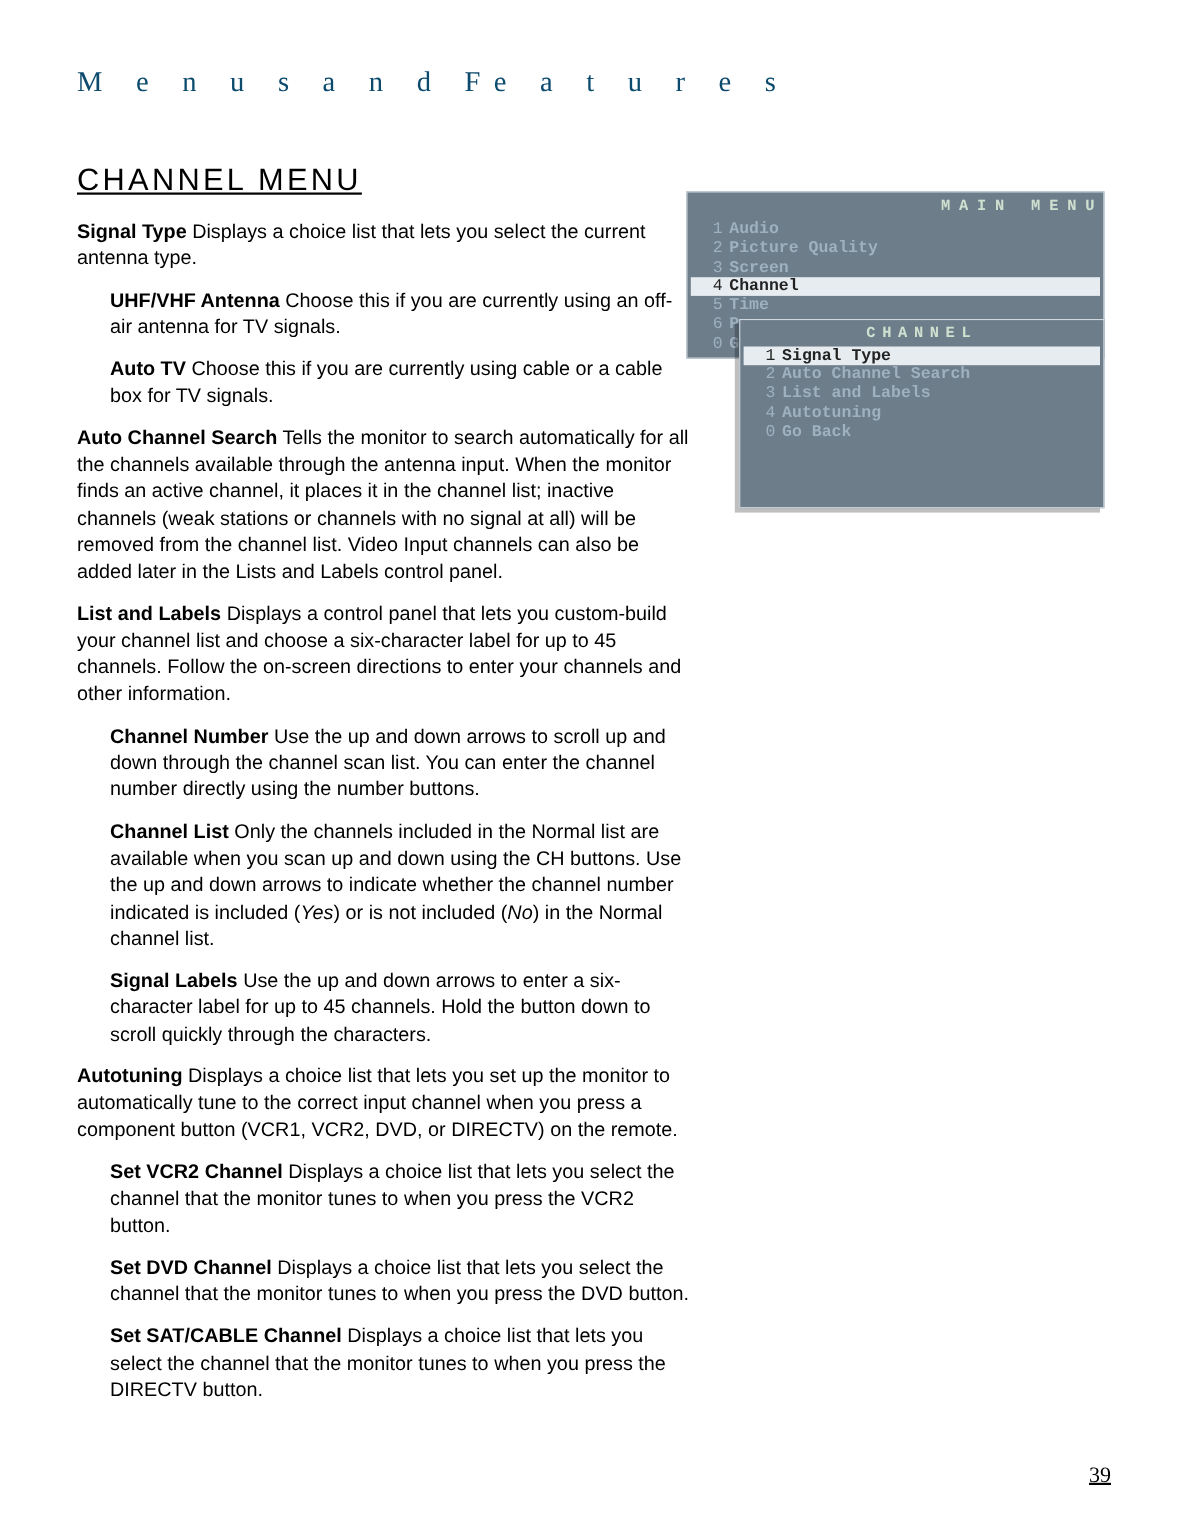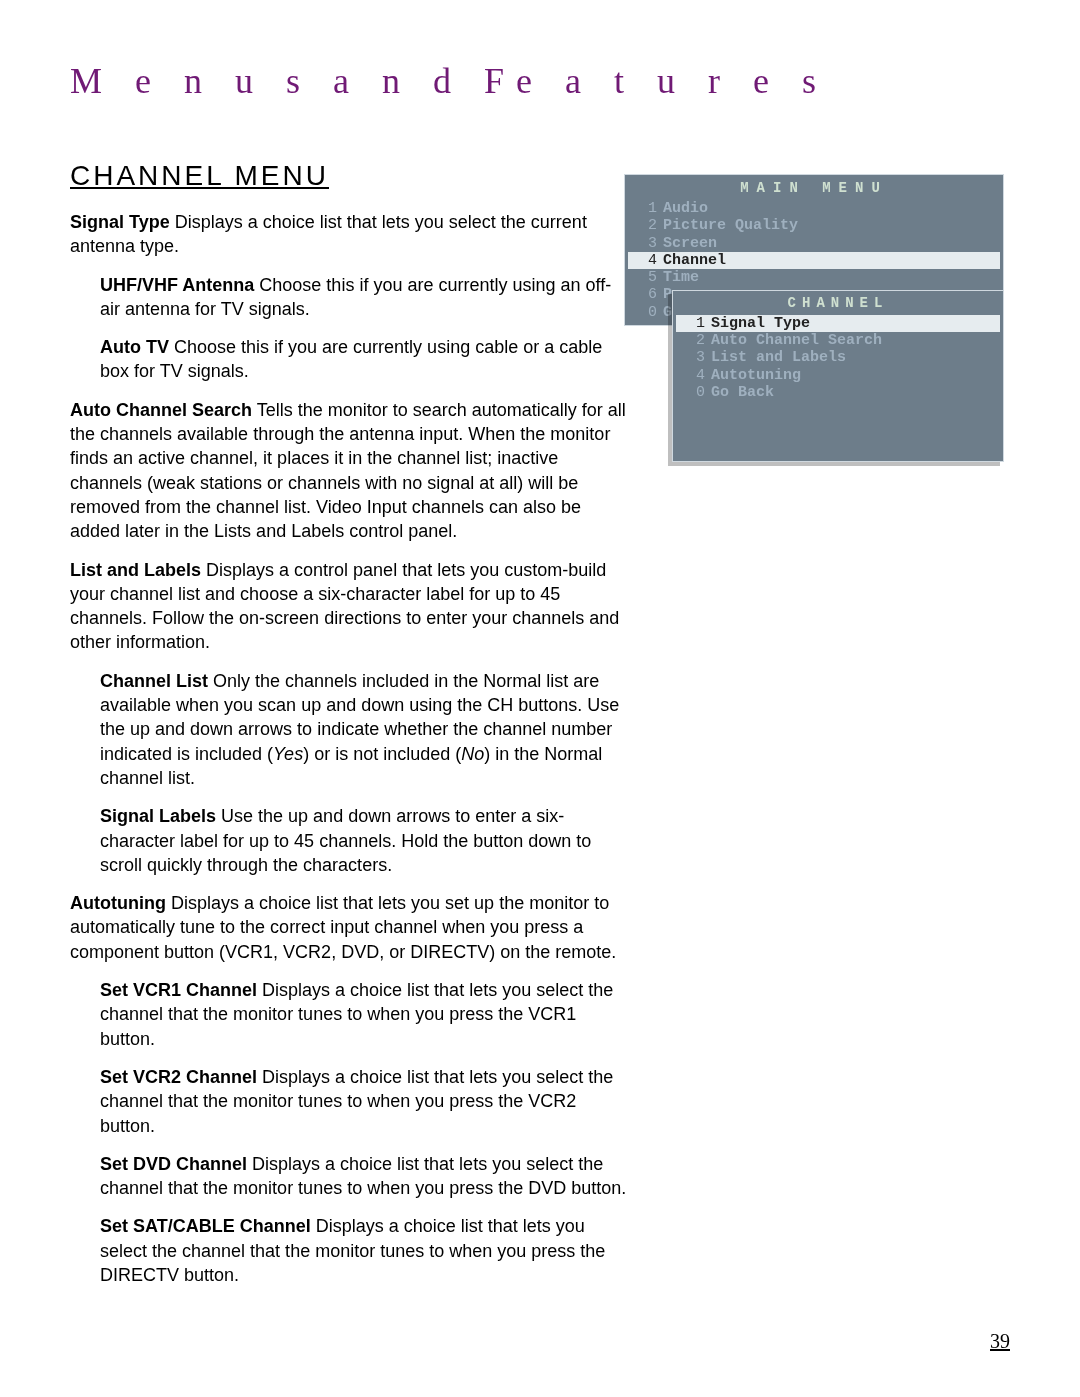--- a/index.html
+++ b/index.html
@@ -12,23 +12,23 @@
   }
   .page {
     position: relative;
     width: 1080px;
     height: 1397px;
     box-sizing: border-box;
     padding: 60px 70px 40px 70px;
   }
   .chapter {
     font-family: "Times New Roman", Times, serif;
-    font-size: 36px;
+    font-size: 26px;
     letter-spacing: 12px;
-    color: #701a75;
+    color: #0c4a6e;
   }
   .section {
     font-family: Arial, Helvetica, sans-serif;
     font-size: 28px;
     letter-spacing: 3px;
     margin-top: 58px;
     margin-bottom: 18px;
     text-decoration: underline;
   }
   .body {
@@ -60,21 +60,21 @@
     line-height: 1.15;
     color: #9fb0bf;
   }
   .osd .main-panel {
     background: #6d7d8a;
     border: 1px solid #cfd8df;
     box-sizing: border-box;
     padding: 3px 0 0 0;
   }
   .osd .title-row {
-    text-align: center;
+    text-align: right;
     color: #cfe0d0;
     letter-spacing: 8px;
     font-size: 14px;
     padding: 2px 0 4px 0;
     font-weight: bold;
   }
   .osd .row {
     display: flex;
     padding: 0 8px;
   }
@@ -134,36 +134,36 @@
     </p>
 
     <p>
       <span class="bold">Auto Channel Search</span><span>  Tells the monitor to search automatically for all the channels available through the antenna input. When the monitor finds an active channel, it places it in the channel list; inactive channels (weak stations or channels with no signal at all) will be removed from the channel list. Video Input channels can also be added later in the Lists and Labels control panel.</span>
     </p>
 
     <p>
       <span class="bold">List and Labels</span><span>  Displays a control panel that lets you custom-build your channel list and choose a six-character label for up to 45 channels. Follow the on-screen directions to enter your channels and other information.</span>
     </p>
 
+    <p class="sub">
+      <span class="bold">Channel Number</span><span>  Use the up and down arrows to scroll up and down through the channel scan list. You can enter the channel number directly using the number buttons.</span>
+    </p>
 
     <p class="sub">
       <span class="bold">Channel List</span><span>  Only the channels included in the Normal list are available when you scan up and down using the CH buttons. Use the up and down arrows to indicate whether the channel number indicated is included (</span><span class="italic">Yes</span><span>) or is not included (</span><span class="italic">No</span><span>) in the Normal channel list.</span>
     </p>
 
     <p class="sub">
       <span class="bold">Signal Labels</span><span>  Use the up and down arrows to enter a six-character label for up to 45 channels. Hold the button down to scroll quickly through the characters.</span>
     </p>
 
     <p>
       <span class="bold">Autotuning</span><span>  Displays a choice list that lets you set up the monitor to automatically tune to the correct input channel when you press a component button (VCR1, VCR2, DVD, or DIRECTV) on the remote.</span>
     </p>
 
-    <p class="sub">
-      <span class="bold">Set VCR1 Channel</span><span>  Displays a choice list that lets you select the channel that the monitor tunes to when you press the VCR1 button.</span>
-    </p>
 
     <p class="sub">
       <span class="bold">Set VCR2 Channel</span><span>  Displays a choice list that lets you select the channel that the monitor tunes to when you press the VCR2 button.</span>
     </p>
 
     <p class="sub">
       <span class="bold">Set DVD Channel</span><span>  Displays a choice list that lets you select the channel that the monitor tunes to when you press the DVD button.</span>
     </p>
 
     <p class="sub">

